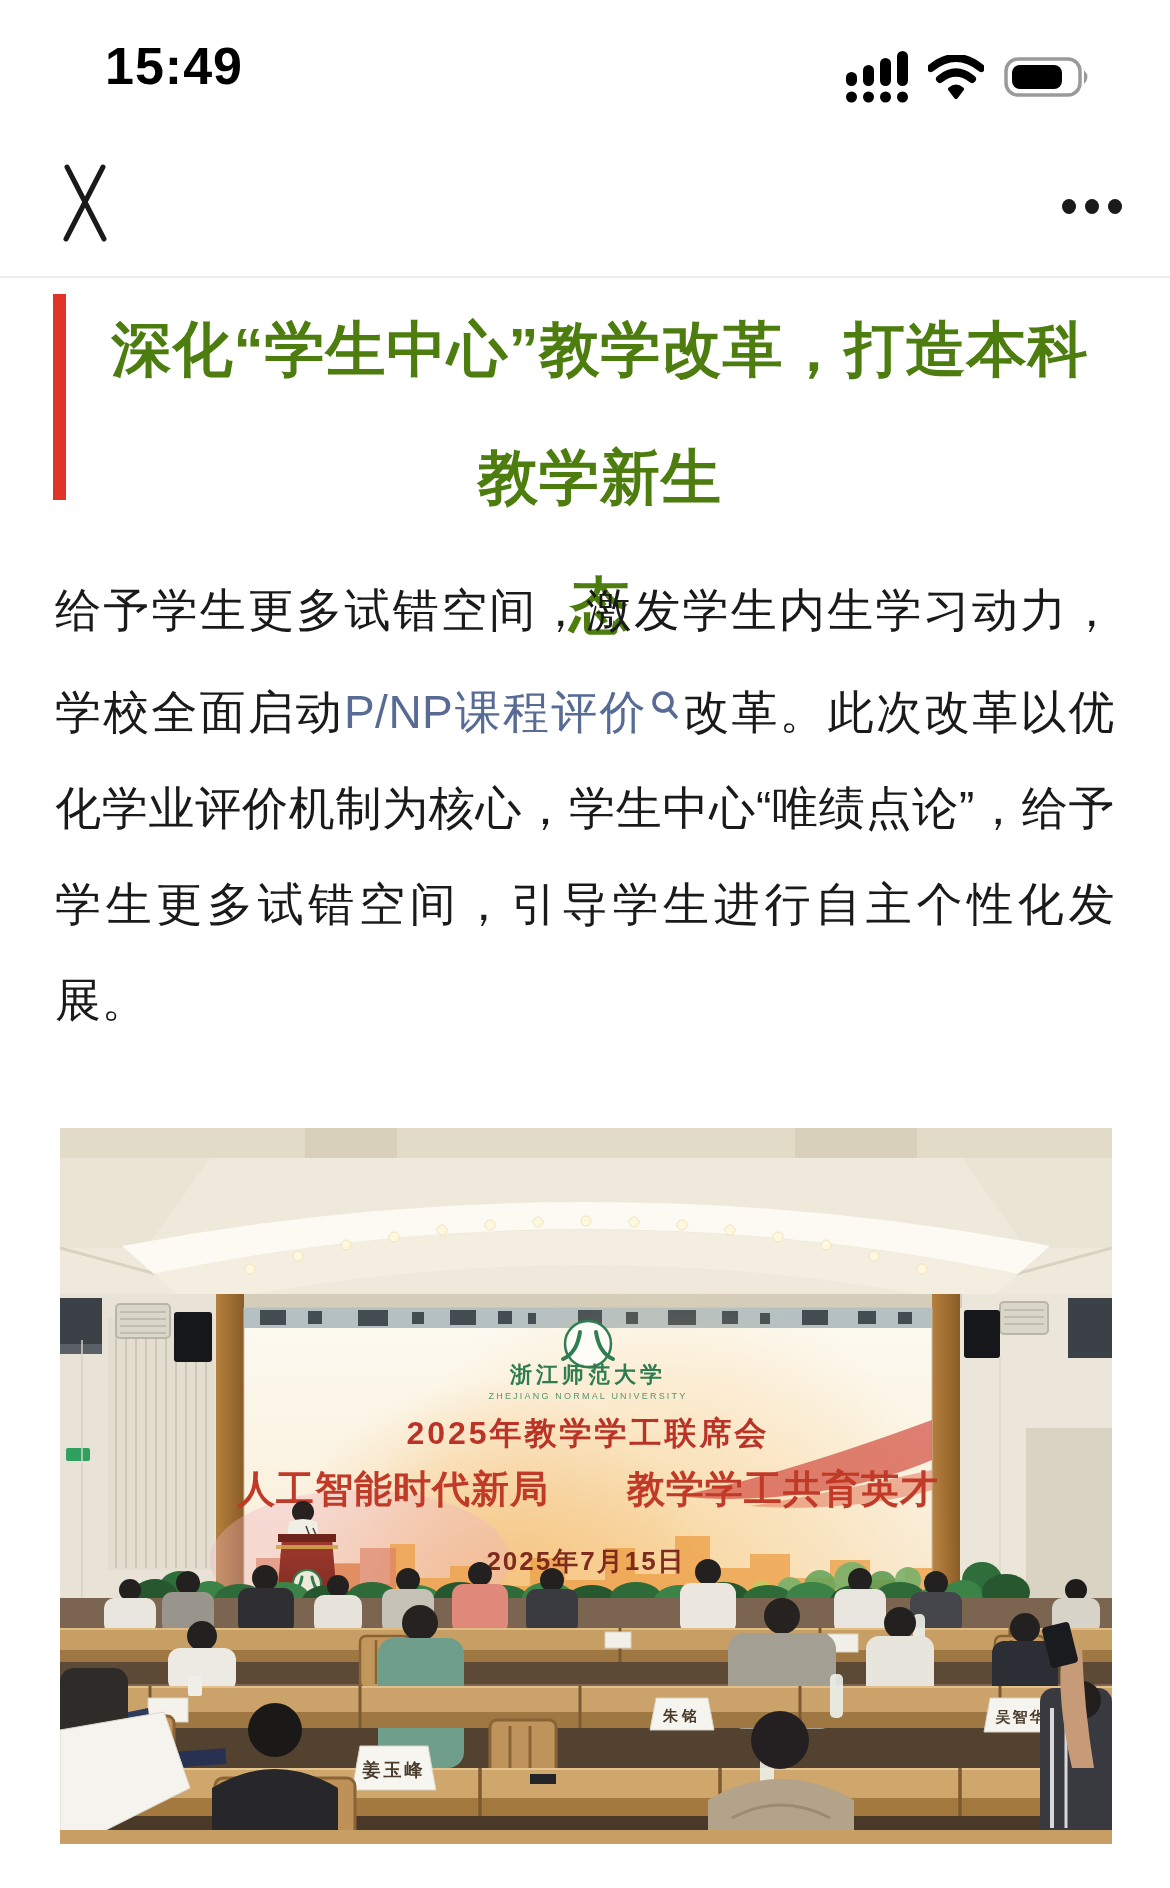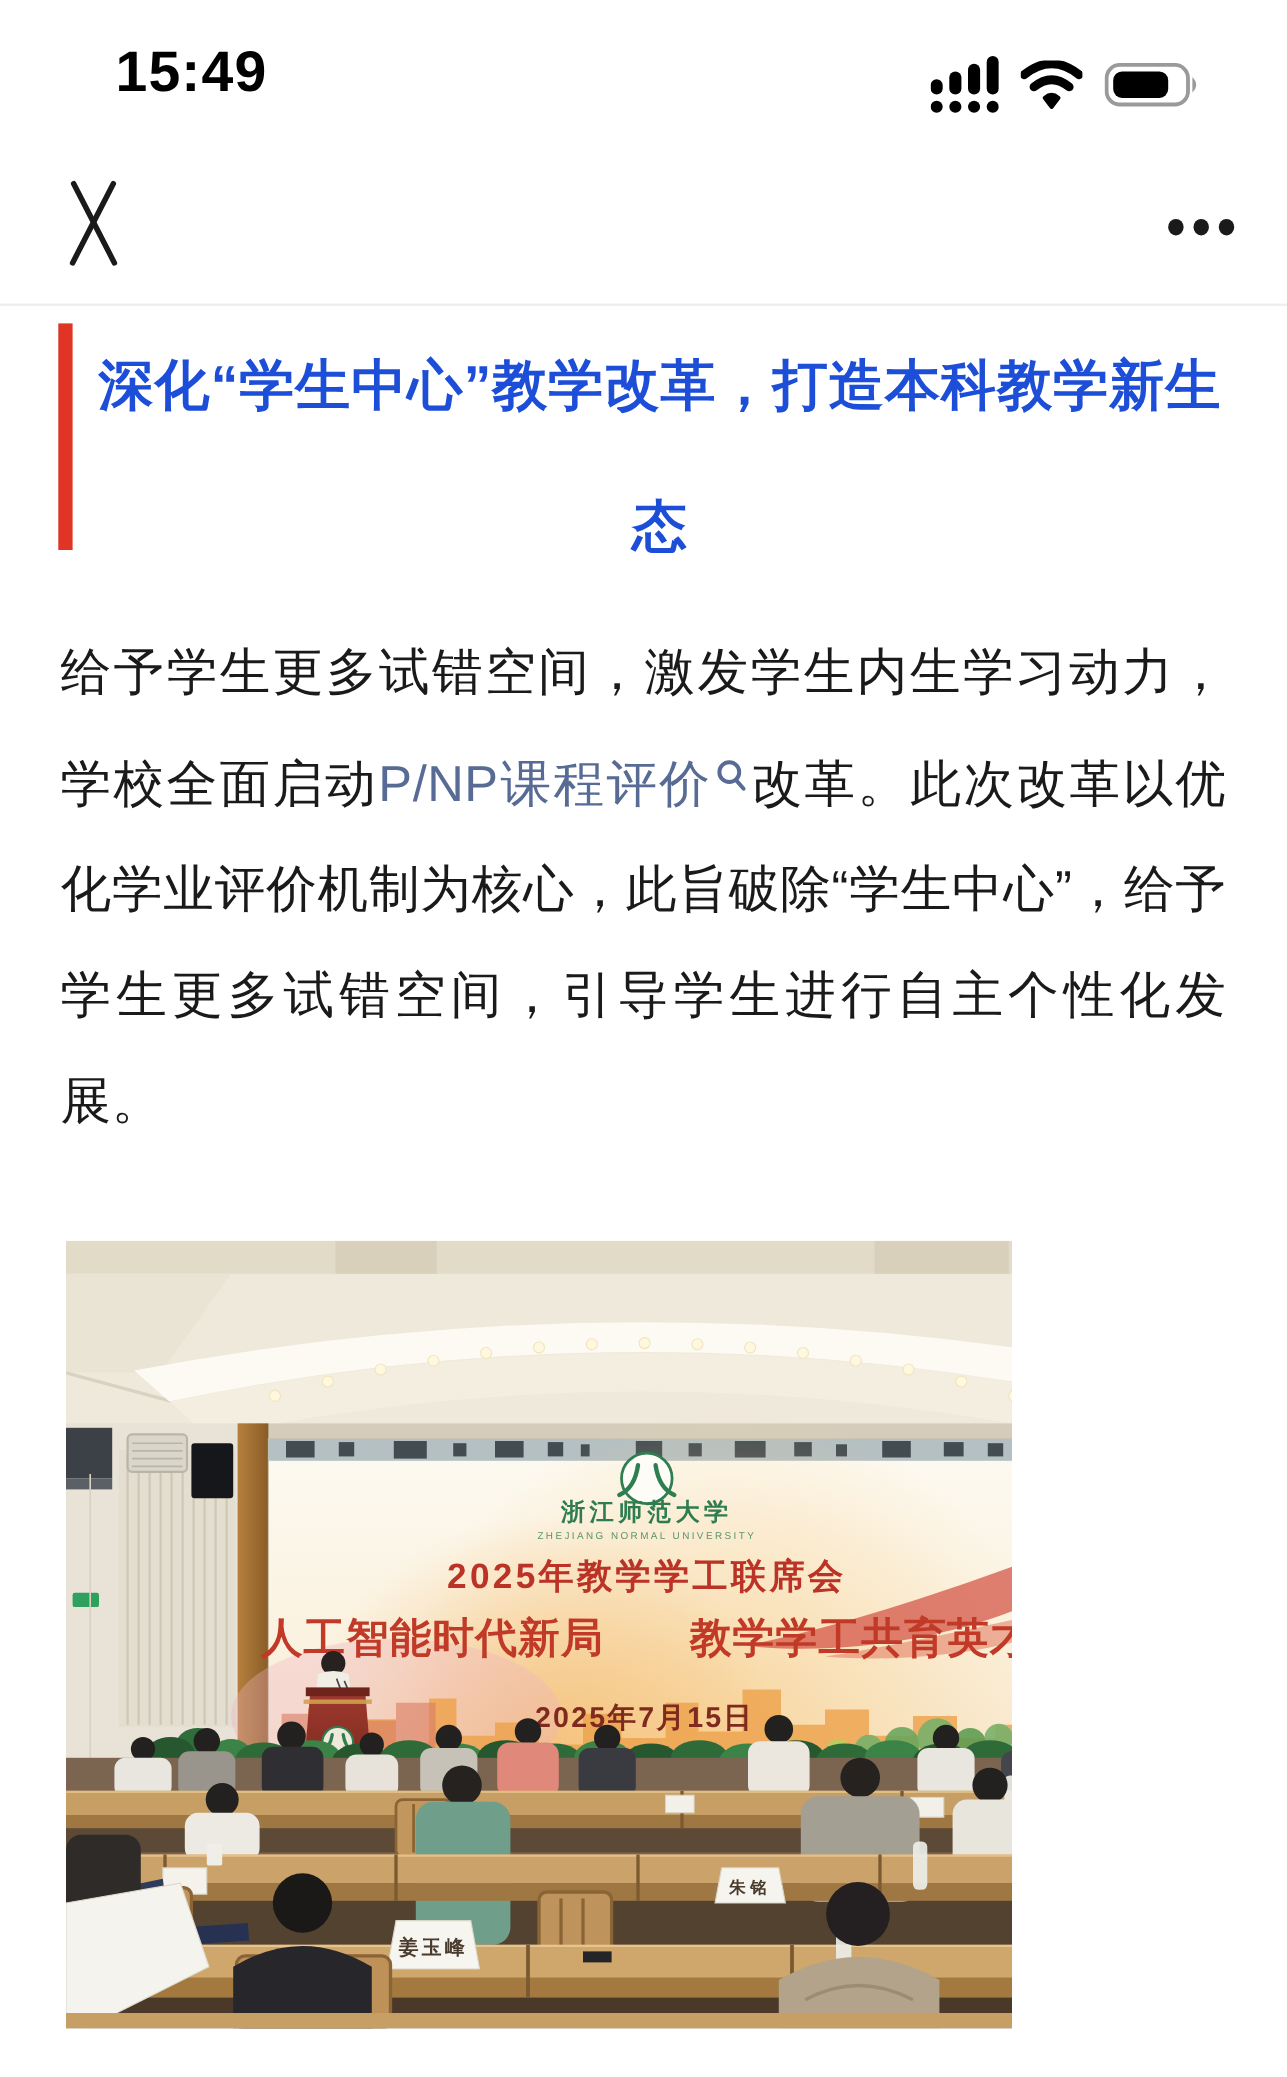--- a/index.html
+++ b/index.html
@@ -19,34 +19,34 @@
   }
   
   .close-btn{position:absolute;left:57px;top:160px;width:56px;height:86px;cursor:pointer;}
   .more-btn{position:absolute;right:48px;top:194px;width:72px;height:24px;cursor:pointer;display:flex;align-items:center;justify-content:flex-end;gap:9px;}
   .more-btn i{display:block;width:14px;height:15px;border-radius:50%;background:#1a1a1a;}
   .nav-divider{position:absolute;left:0;right:0;top:276px;height:2px;background:#ededed;}
   
   .title-accent{position:absolute;left:53px;top:294px;width:13px;height:206px;background:#e03427;}
   .article-title{
     position:absolute;top:286px;left:85px;right:55px;
-    text-align:center;font-size:50px;font-weight:700;color:#1d4ed8;
+    text-align:center;font-size:60px;font-weight:700;color:#4d7c0f;
     line-height:128px;letter-spacing:1px;
   }
   
   .article-body{
     position:absolute;top:562px;left:55px;width:1060px;
     font-size:46px;line-height:96px;color:#1a1a1a;
     text-align:justify;letter-spacing:0.5px;
   }
   .article-body a{color:#576b95;text-decoration:none;cursor:pointer;margin-top:12px;}
   .sup-search{display:inline-block;vertical-align:6px;margin-left:2px;margin-right:2px;}
   
   .article-photo{
-    position:absolute;left:60px;top:1128px;width:860px;height:716px;
+    position:absolute;left:60px;top:1128px;width:1052px;height:716px;
     background:#efe9dc;overflow:hidden;cursor:pointer;
   }
   .article-photo svg{display:block;}
 </style>
 </head>
 <body>
 
 <div class="status-time">15:49</div>
 
 <div class="status-icons">
@@ -94,21 +94,21 @@
 <div class="title-accent"></div>
 <h1 class="article-title" style="margin:0;">
   <div>深化“学生中心”教学改革，打造本科教学新生</div>
   <div>态</div>
 </h1>
 
 <p class="article-body" style="margin:0;">
   <span>给予学生更多试错空间，激发学生内生学习动力，学校全面启动</span><a><span>P/NP课程评价</span><span class="sup-search"><svg width="30" height="32" viewBox="0 0 30 32">
           <circle cx="13" cy="12" r="9" fill="none" stroke="#576b95" stroke-width="3.6"></circle>
           <line x1="19" y1="19" x2="26" y2="27" stroke="#576b95" stroke-width="3.6" stroke-linecap="round"></line>
-        </svg></span></a><span>改革。此次改革以优化学业评价机制为核心，此旨破除“学生中心”，给予学生更多试错空间，引导学生进行自主个性化发展。</span>
+        </svg></span></a><span>改革。此次改革以优化学业评价机制为核心，学生中心“唯绩点论”，给予学生更多试错空间，引导学生进行自主个性化发展。</span>
 </p>
 
 <div class="article-photo">
 <svg width="1052" height="716" viewBox="0 0 1052 716">
   <defs>
     <linearGradient id="screenBg" x1="0" y1="0" x2="0" y2="1">
       <stop offset="0" stop-color="#fdfaf2"></stop>
       <stop offset="0.55" stop-color="#fbf3e2"></stop>
       <stop offset="1" stop-color="#f8ead2"></stop>
     </linearGradient>

